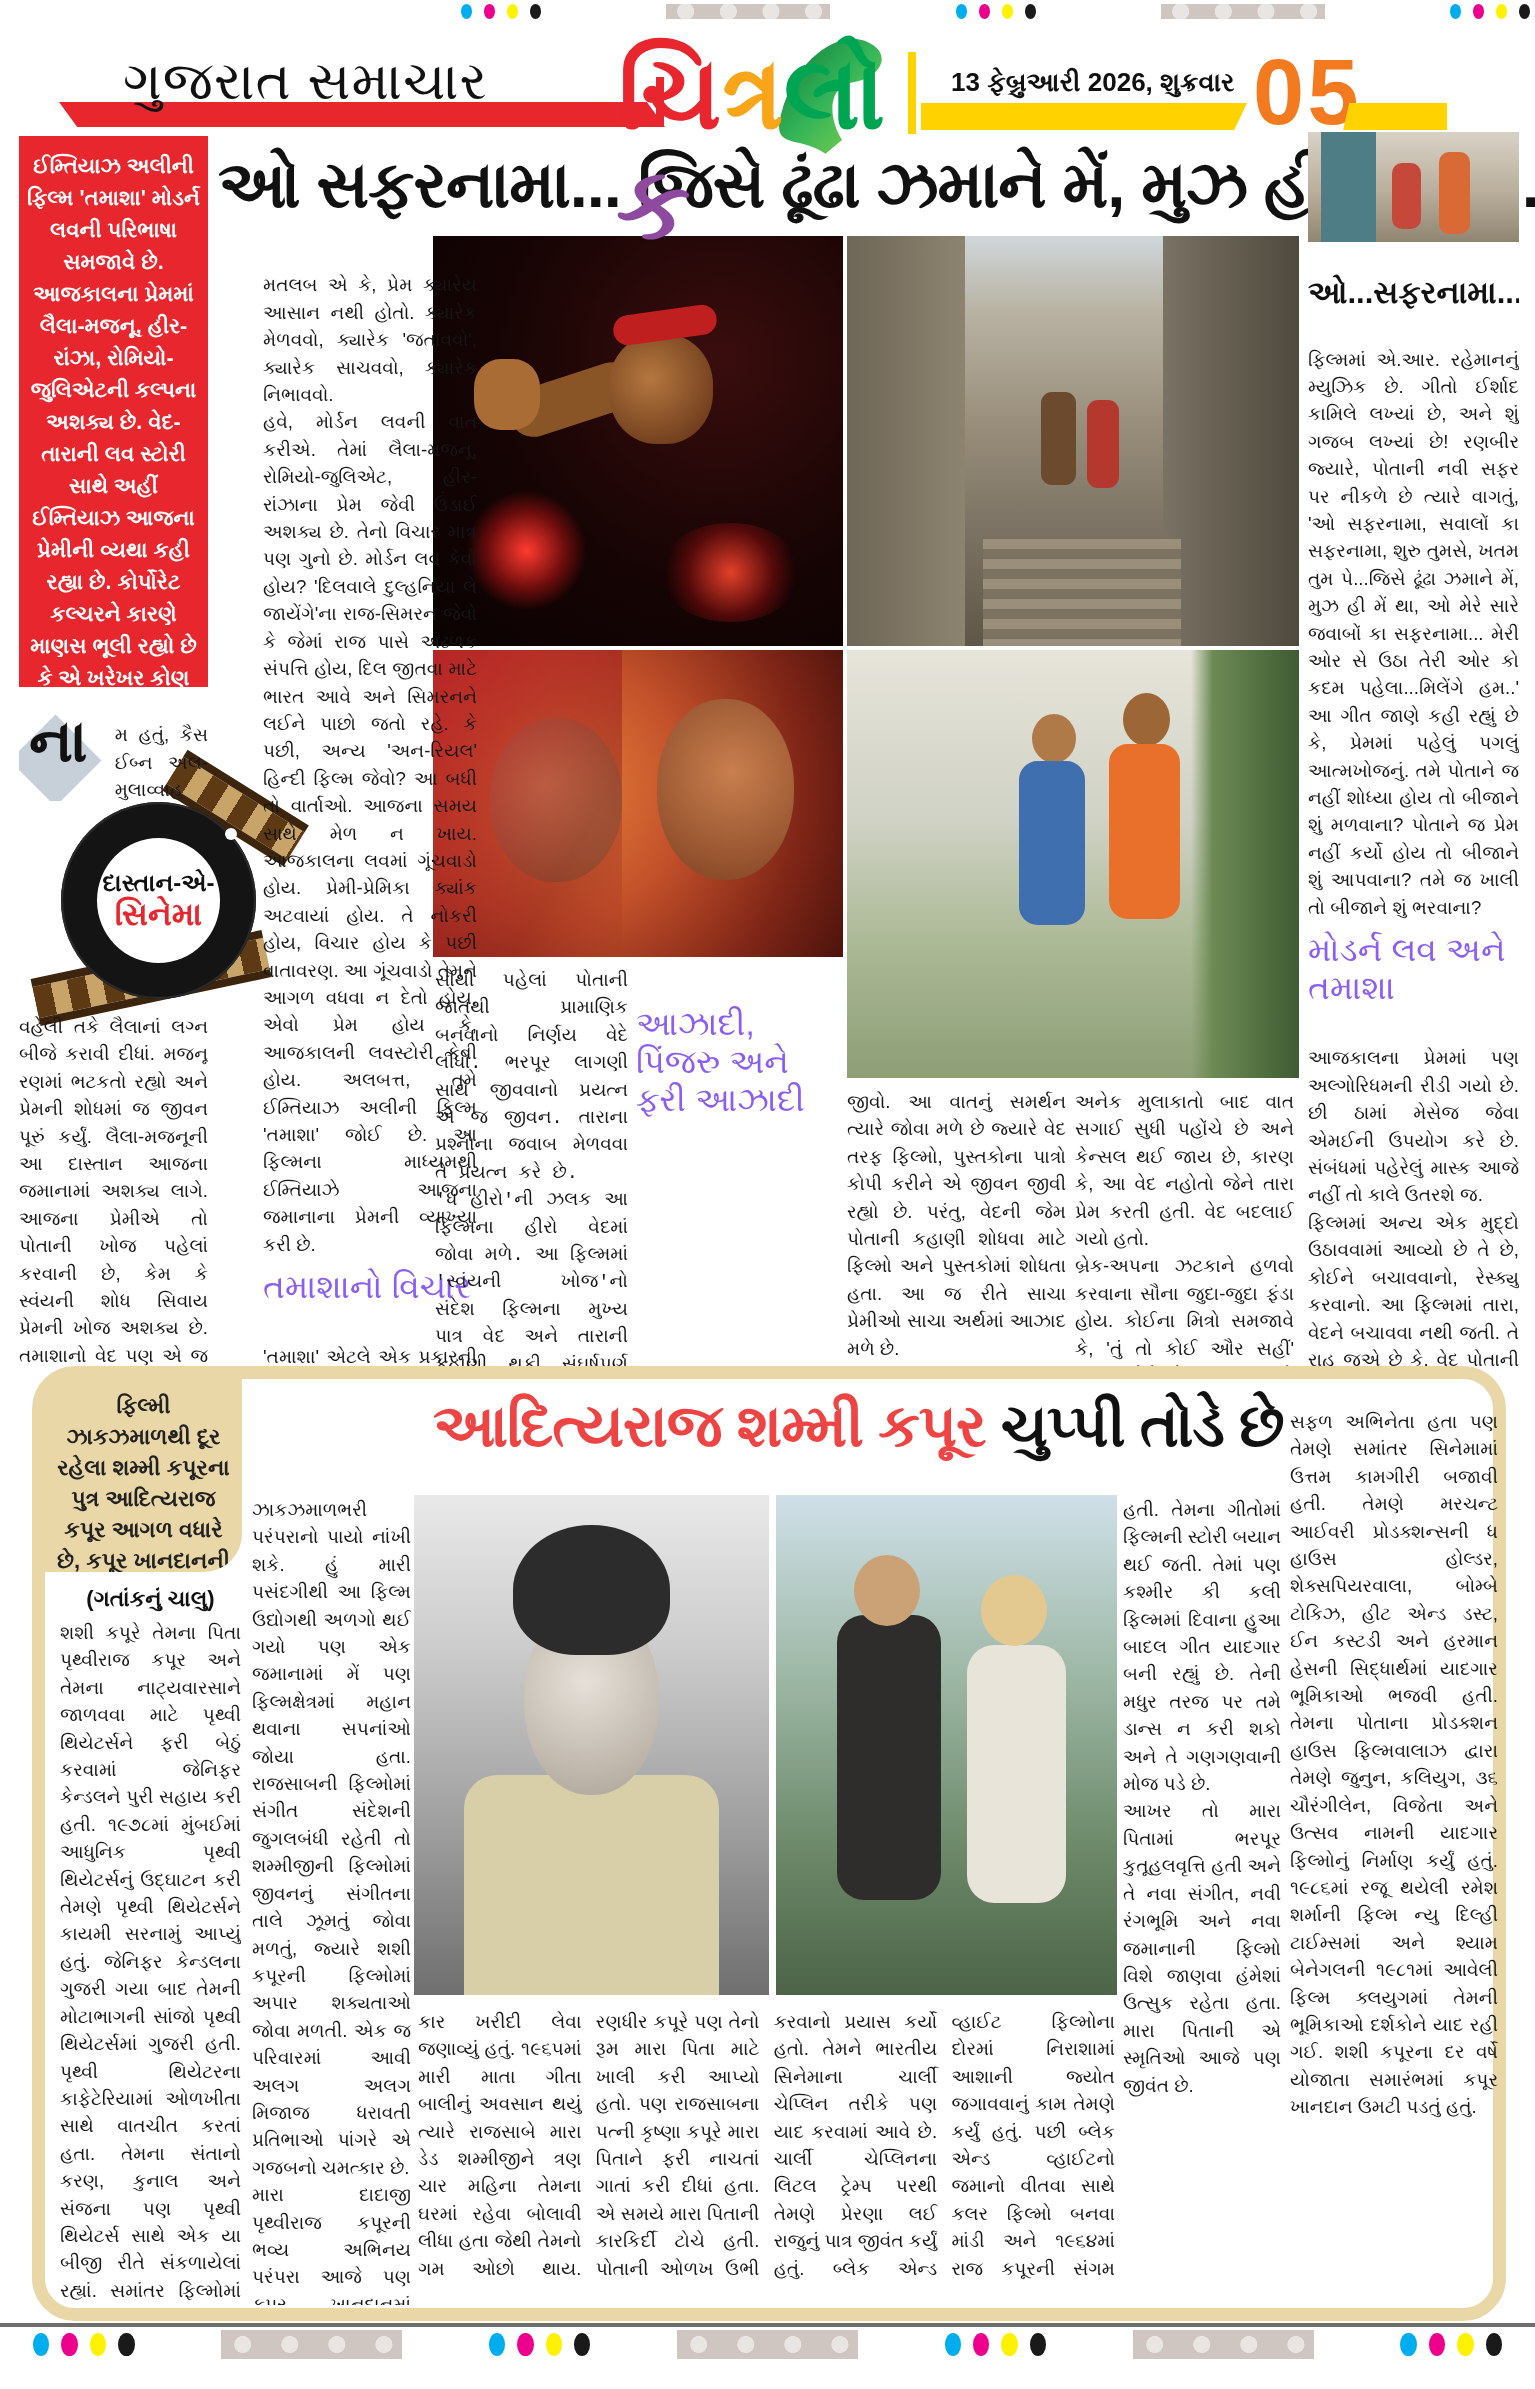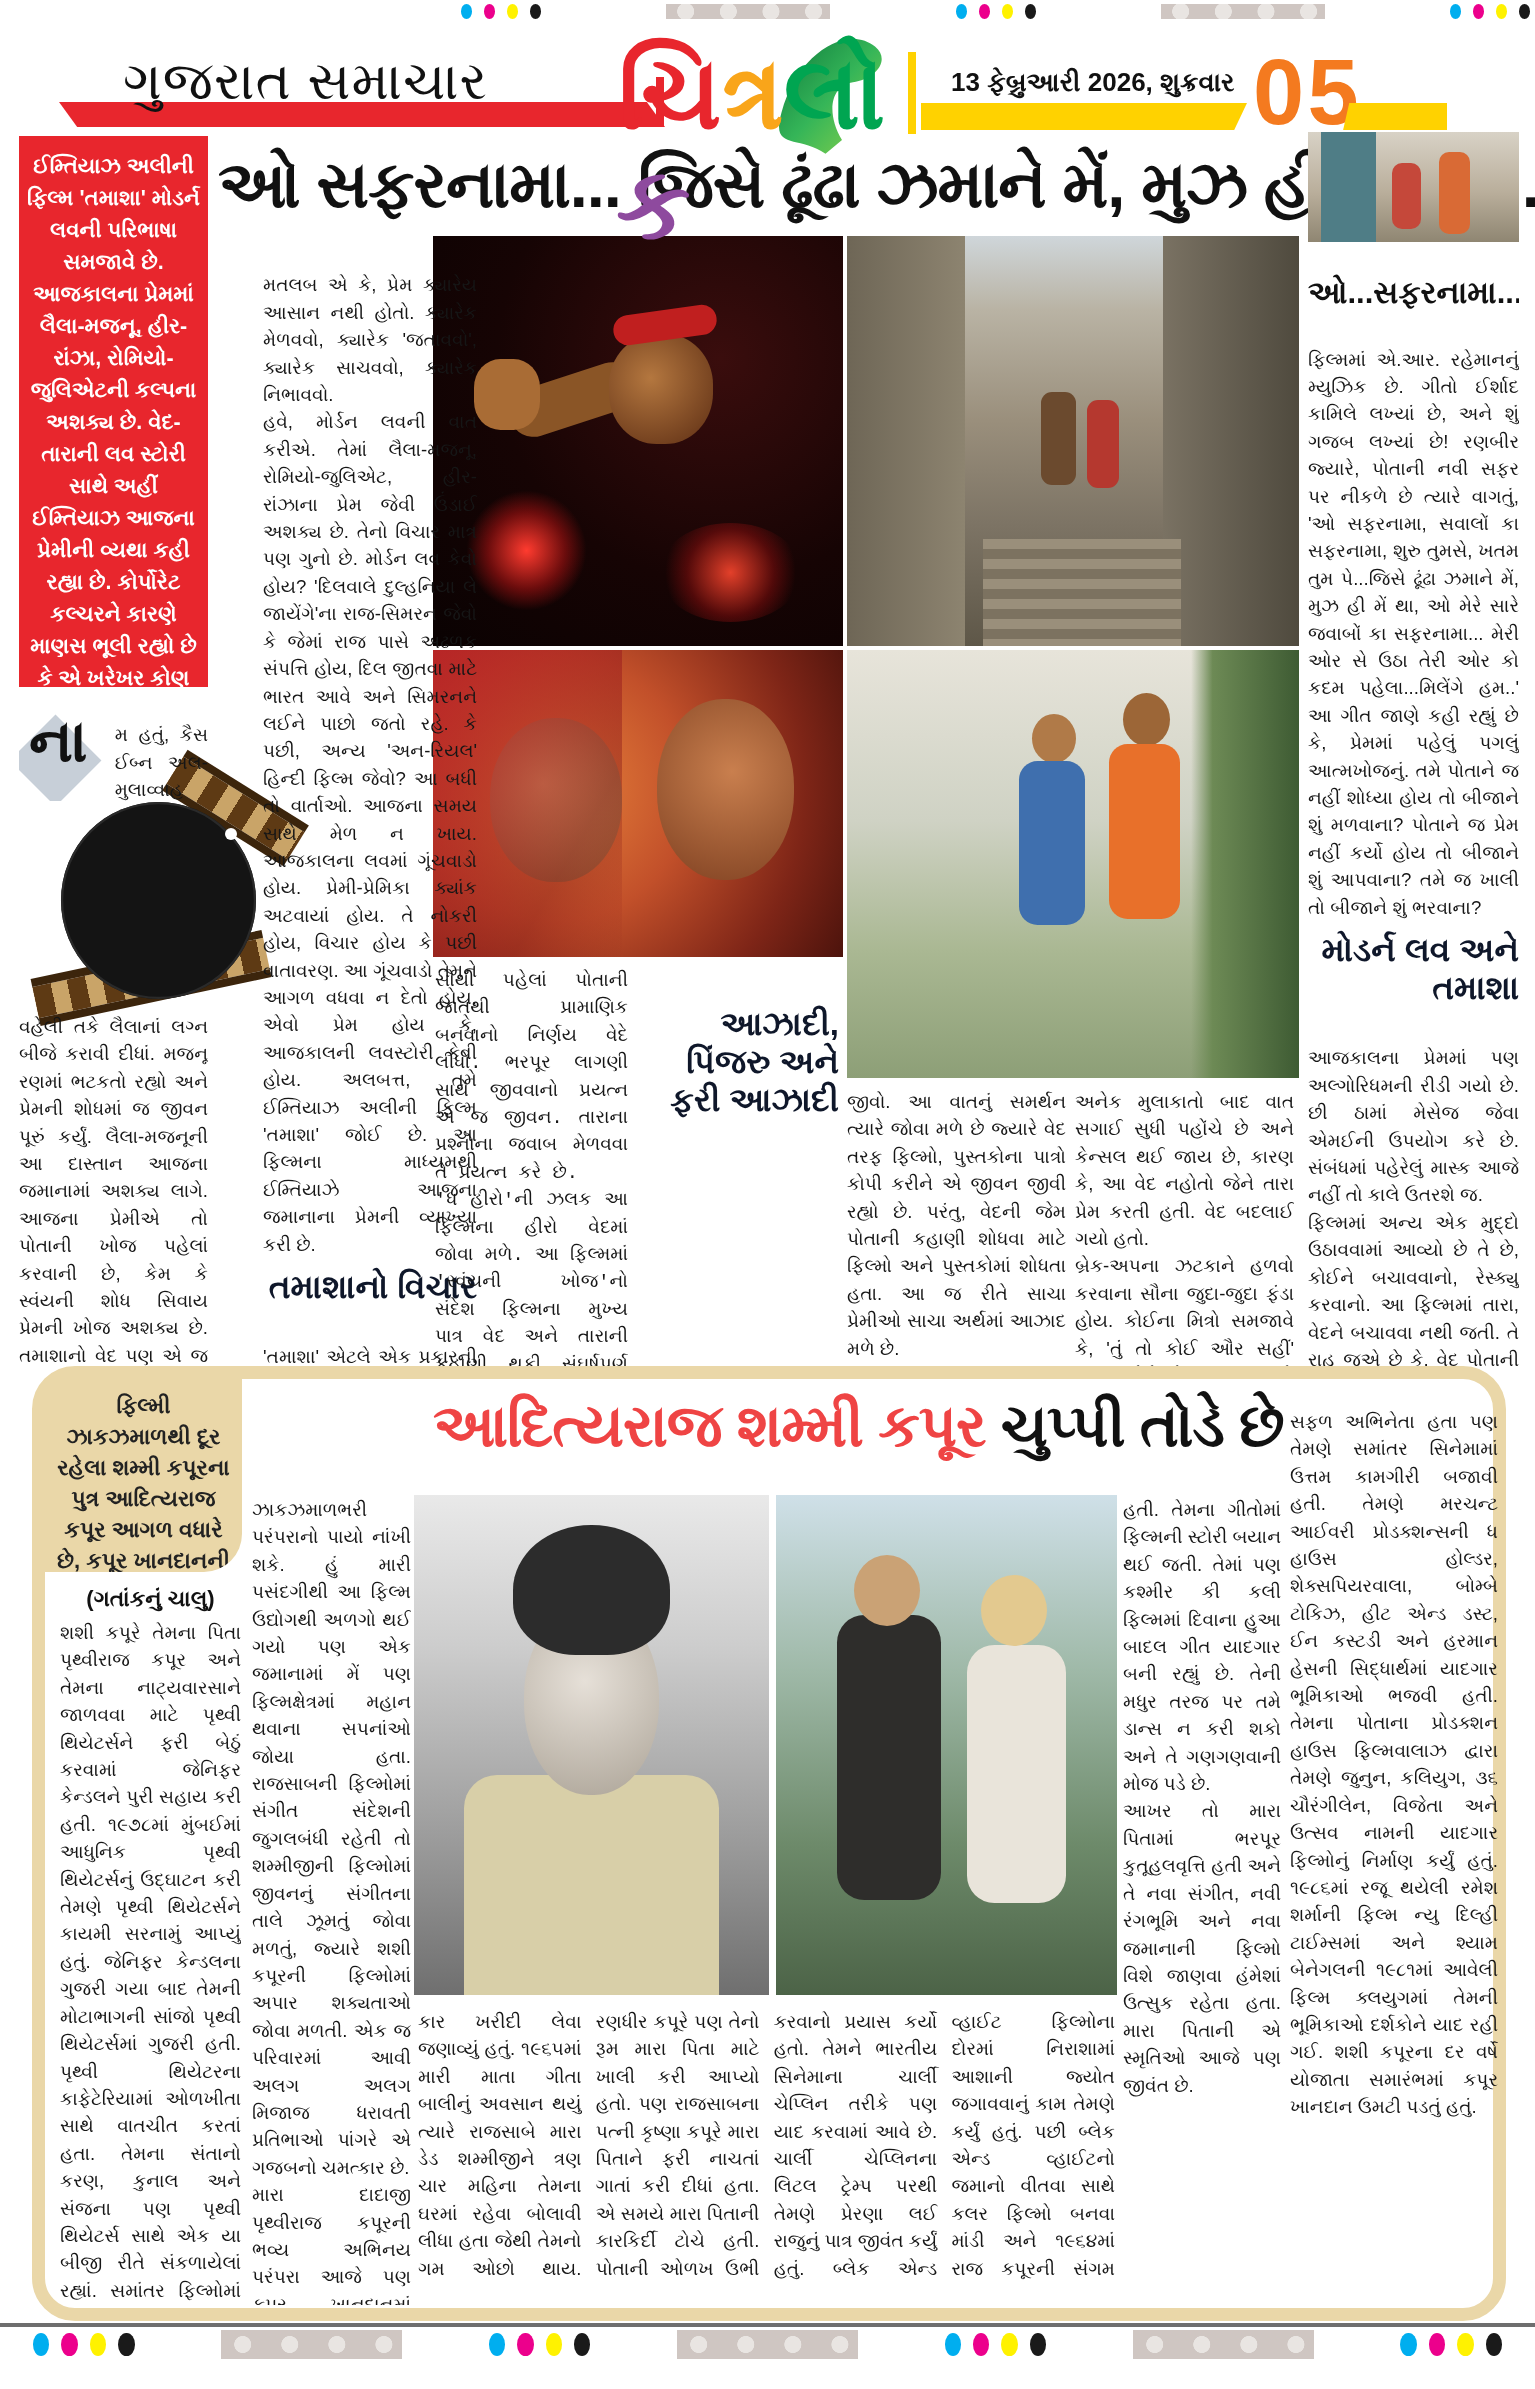--- a/index.html
+++ b/index.html
@@ -39,21 +39,21 @@
       radial-gradient(circle at 64% 50%, #e9e5e2 8.2px, transparent 8.8px),
       radial-gradient(circle at 90% 50%, #e9e5e2 8.2px, transparent 8.8px);}
   .regstrip-top .regbar{height:15.4px;width:164px;}
   .gray-rule{left:0;top:2323px;width:1535px;height:4.4px;background:#6e6e6e;}
   
   .red-box{left:19px;top:136px;width:189px;height:551px;background:#e8262d;color:#fff;
     font-weight:700;font-size:21.4px;line-height:32px;text-align:center;padding:14.3px 7.7px;box-sizing:border-box;overflow:hidden;}
   .headline-main{left:218px;top:147px;width:1138px;height:88px;font-size:65px;font-weight:900;
     color:#111;white-space:nowrap;letter-spacing:-1.1px;}
   .col{font-size:18.6px;line-height:27.4px;text-align:justify;color:#161616;white-space:pre-line;overflow:hidden;}
-  .subhead{color:#0f172a;font-weight:700;text-align:right;font-size:33px;line-height:38px;white-space:normal;margin:10px 0;}
+  .subhead{color:#8b5cf6;font-weight:400;text-align:left;font-size:33px;line-height:38px;white-space:normal;margin:10px 0;}
   .colhead{color:#111;font-weight:900;text-align:center;font-size:31px;line-height:35px;margin-bottom:7.7px;}
   .c1a{left:19px;top:694px;width:189px;height:107px;}
   .c1b{left:19px;top:1013px;width:189px;height:357px;}
   .c2{left:219px;top:244px;width:214px;height:1127px;margin-left:44px;}
   .c3{left:435px;top:968px;width:193px;height:403px;font-family:Liberation Mono, monospace;}
   .c4{left:636px;top:968px;width:203px;height:403px;}
   .c5{left:847px;top:1088px;width:219px;height:282px;}
   .c6{left:1075px;top:1088px;width:219px;height:282px;}
   .c7{left:1308px;top:248px;width:211px;height:1123px;}
   .dropcap-wrap{float:left;width:88px;height:88px;margin:2.2px 7.7px 2.2px 0;position:relative;}
@@ -220,20 +220,24 @@
   <div class="head1"></div>
   <div class="head2"></div>
   <div class="fig-blue"></div>
   <div class="fig-orange"></div>
 </div>
 
 <div class="abs badge-strip bs1"></div>
 <div class="abs badge-strip bs2"></div>
 <div class="abs reel">
   <div class="reel-hole"></div>
+  <div class="reel-inner">
+    <span class="badge-l1">દાસ્તાન-એ-</span>
+    <span class="badge-l2">સિનેમા</span>
+  </div>
 </div>
 
 <div class="abs col c1a">
   <span class="dropcap-wrap">
     <span class="dropcap-diamond"></span>
     <span class="dropcap-letter">ના</span>
   </span><span>મ હતું, કૈસ ઈબ્ન અલ-મુલાવ્વાહ તેનું નામ. પરંતુ, ઓળખાયો લૈલાના પાગલ પ્રેમી મજનૂ (એટલે પાગલ) તરીકે. લૈલાના પ્રેમમાં એટલી હદે પાગલ કે લૈલાનાં માતા-પિતાએ</span>
 </div>
 <div class="abs col c1b">વહેલી તકે લૈલાનાં લગ્ન બીજે કરાવી દીધાં. મજનૂ રણમાં ભટકતો રહ્યો અને પ્રેમની શોધમાં જ જીવન પૂરું કર્યું. લૈલા-મજનૂની આ દાસ્તાન આજના જમાનામાં અશક્ય લાગે. આજના પ્રેમીએ તો પોતાની ખોજ પહેલાં કરવાની છે, કેમ કે સ્વંયની શોધ સિવાય પ્રેમની ખોજ અશક્ય છે. તમાશાનો વેદ પણ એ જ કહાણી નું પાત્ર છે.</div>
 

